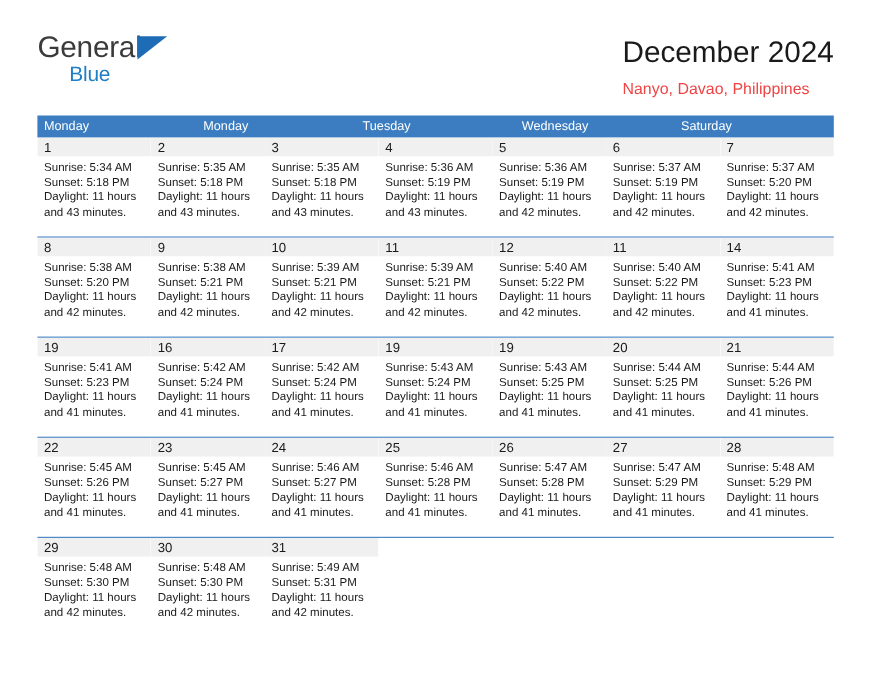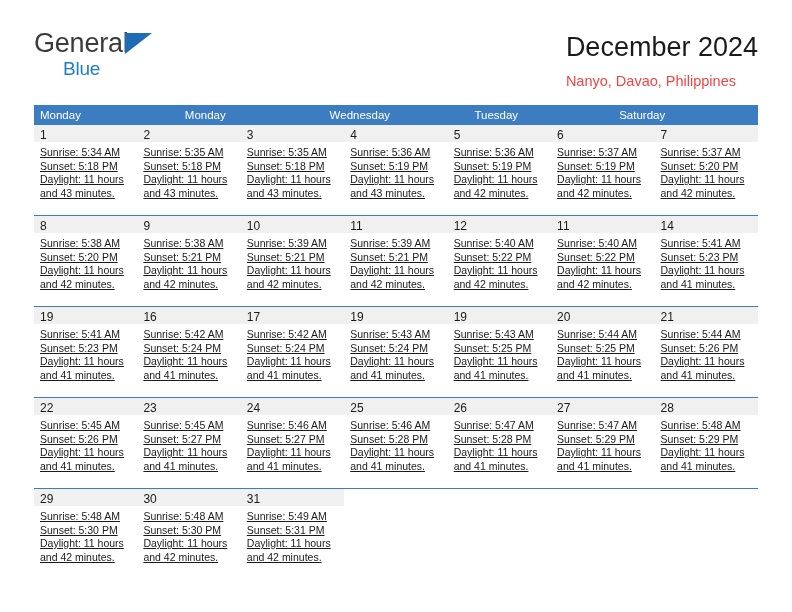--- a/index.html
+++ b/index.html
@@ -131,21 +131,20 @@
   .day-num {
     font-size: 12px;
     line-height: 17px;
     color: #1a1a1a;
   }
   .day-info {
     padding: 4px 6px 0 6px;
     font-size: 10.5px;
     line-height: 13.6px;
     color: #1a1a1a;
-    text-decoration: underline;
   }
   .info-line {
     display: block;
     white-space: nowrap;
   }
   .info-line.wrap {
     white-space: normal;
   }
 </style>
 </head>
@@ -165,22 +164,22 @@
       <div class="cal-title">December 2024</div>
       <div class="cal-subtitle">Nanyo, Davao, Philippines</div>
     </div>
 
   </div>
 
   <div class="calendar">
     <div class="weekdays" id="weekday-row">
         <div class="weekday">Monday</div>
         <div class="weekday">Monday</div>
+        <div class="weekday">Tuesday</div>
         <div class="weekday">Wednesday</div>
-        <div class="weekday">Tuesday</div>
         <div class="weekday">Saturday</div>
       </div>
     <div id="weeks-container">
         <div class="week">
           <div class="day">
             <div class="day-num-band"><span class="day-num">1</span></div>
             <div class="day-info">
               <span class="info-line">Sunrise: 5:34 AM</span>
               <span class="info-line">Sunset: 5:18 PM</span>
               <span class="info-line wrap">Daylight: 11 hours and 43 minutes.</span>

